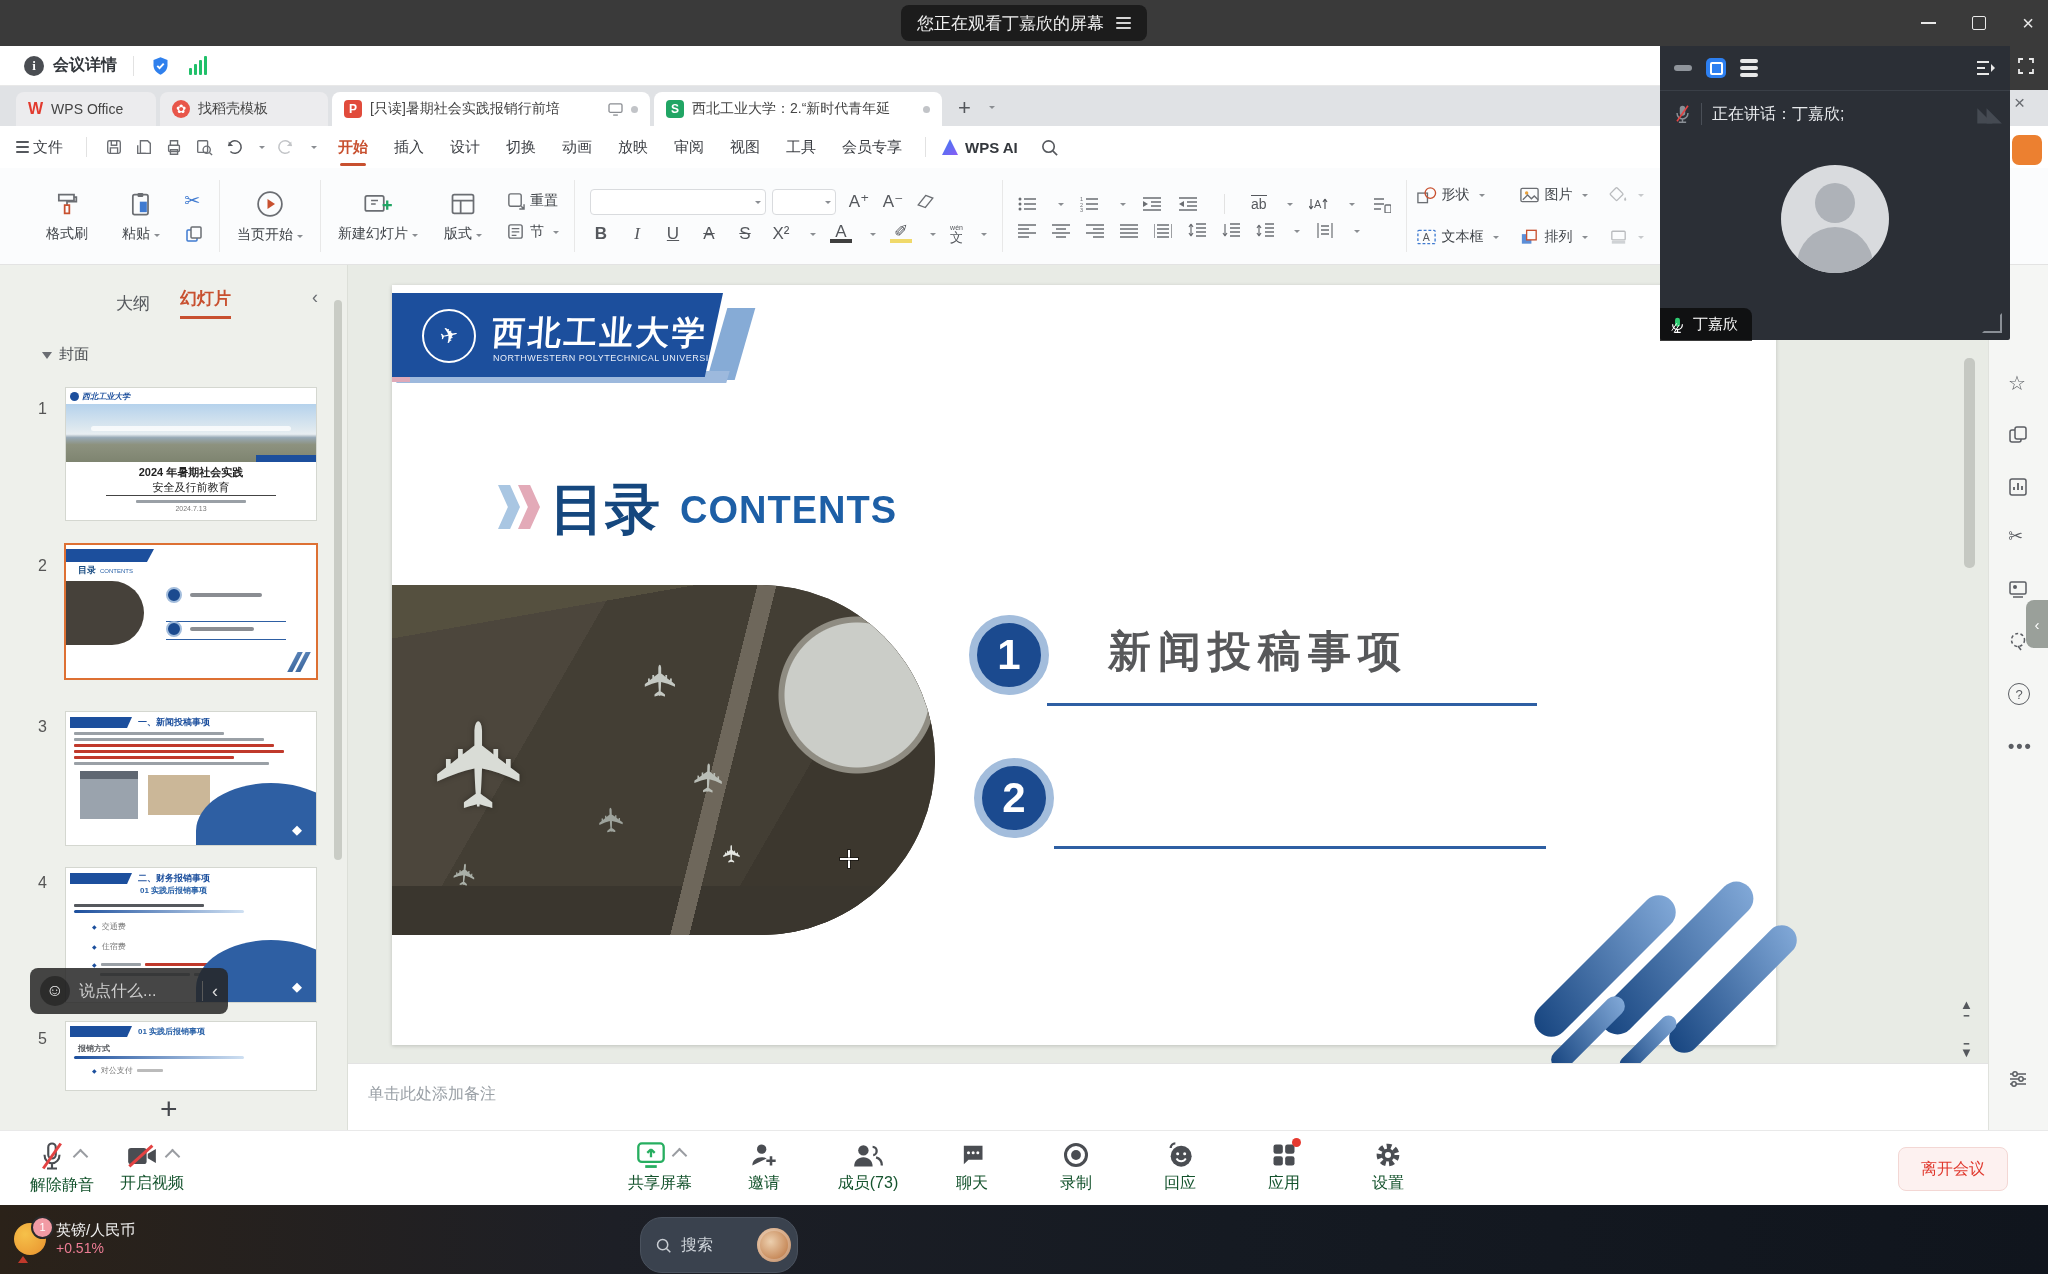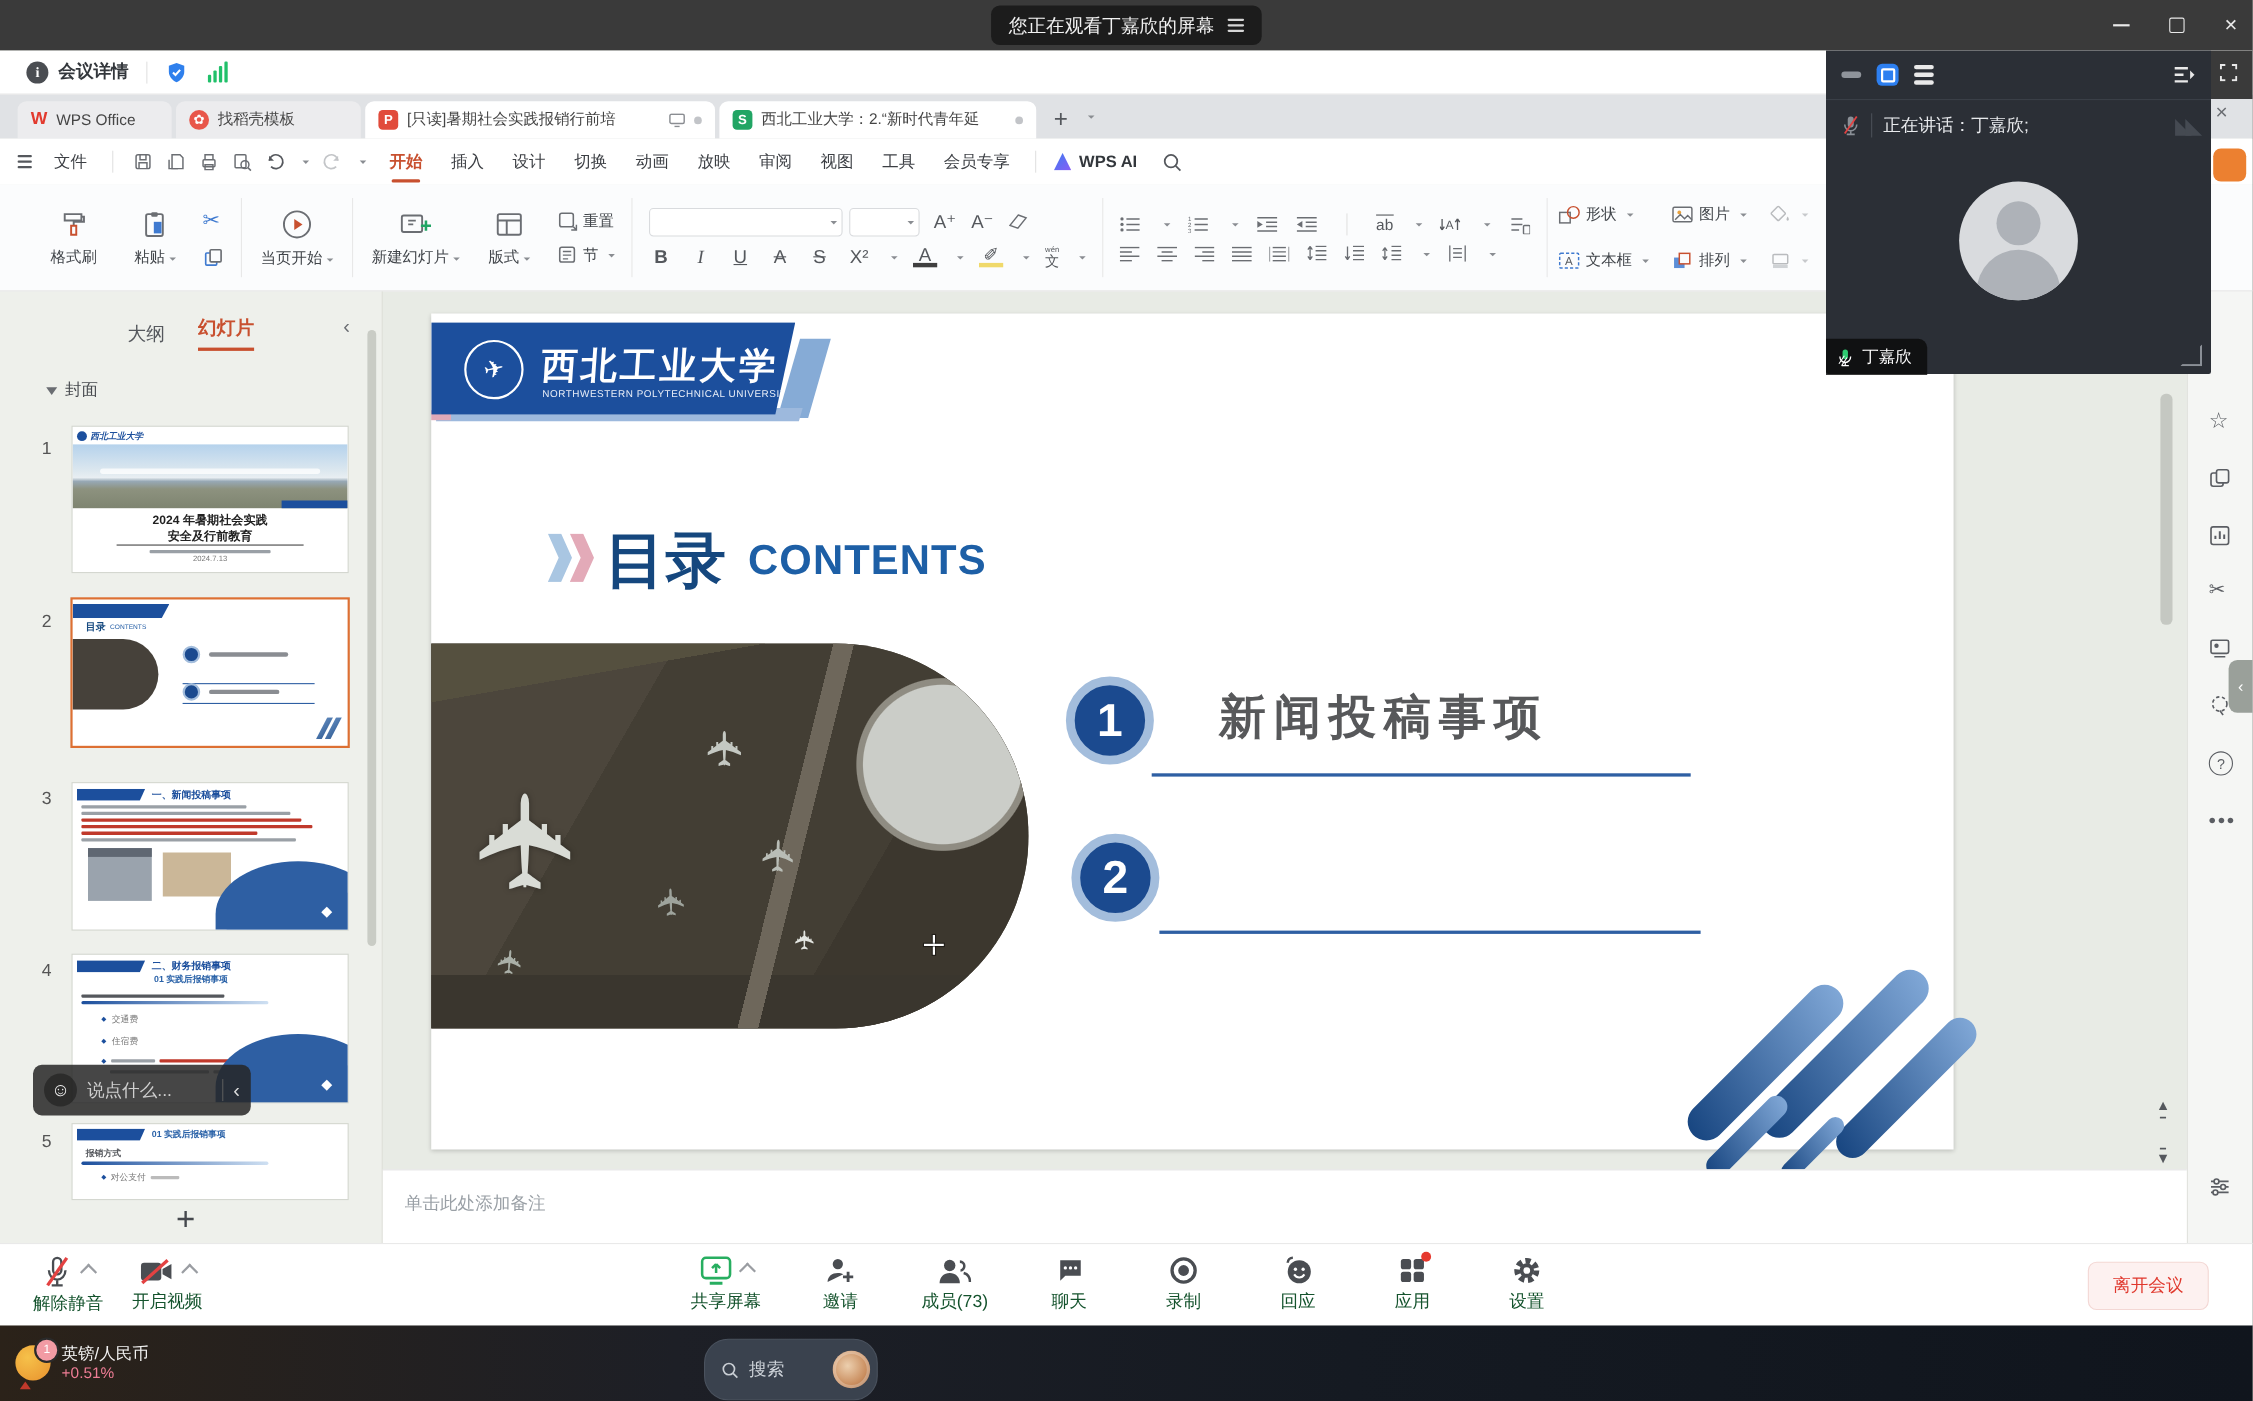--- a/index.html
+++ b/index.html
@@ -145,21 +145,21 @@
 
     <div class="abs" style="left:2014px;top:6px;color:#6a6d72;font-size:19px">×</div>
   </div>
 
   <div class="abs" id="menubar">
     <span class="burger" style="margin-left:16px">
         <i style="background:#55585d;width:13px"></i>
         <i style="background:#55585d;width:13px"></i>
         <i style="background:#55585d;width:13px"></i>
       </span>
-    <span class="mitem" style="margin-left:20px">文件</span>
+    <span class="mitem" style="margin-left:4px">文件</span>
     <span class="vdiv"></span>
     <span class="icrow" style="margin:0 8px">
       <svg width="18" height="18" viewBox="0 0 20 20">
           <rect x="3" y="3" width="14" height="14" rx="2" stroke="#6b6e73" fill="none" stroke-width="1.5"></rect>
           <path d="M7 3v5h6V3M6 17v-6h8v6" stroke="#6b6e73" fill="none" stroke-width="1.5"></path>
         </svg>
       <svg width="18" height="18" viewBox="0 0 20 20">
           <path d="M6 3h8l3 3v11H6z" stroke="#6b6e73" fill="none" stroke-width="1.5"></path>
           <path d="M3 8v9h9" stroke="#6b6e73" fill="none" stroke-width="1.5"></path>
         </svg>
@@ -451,21 +451,21 @@
   <div class="thumb" style="top:388px;height:132px">
     <div class="minibar">
         <span style="width:9px;height:9px;border-radius:50%;background:#1c4f9d"></span>
         <span style="color:#1c4f9d;font-size:8px;font-weight:bold;font-style:italic">西北工业大学</span>
       </div>
     <div style="height:58px;background:linear-gradient(180deg,#b5d2ec 0%,#dde8ef 42%,#e8eef2 52%,#97a8b5 58%,#8d927f 70%,#7e8470 100%);position:relative">
       <div style="position:absolute;left:10%;top:38%;width:80%;height:5px;background:rgba(255,255,255,.75);border-radius:3px"></div>
       <div style="position:absolute;right:0;bottom:0;width:60px;height:7px;background:#1c4f9d"></div>
     </div>
     <div style="text-align:center;font-size:11px;font-weight:bold;color:#222;margin-top:3px">2024 年暑期社会实践</div>
-    <div style="text-align:center;font-size:11px;font-weight:bold;color:#222;border-bottom:1px solid #444;margin:0 40px">安全及行前教育</div>
+    <div style="text-align:center;font-size:11px;font-weight:normal;color:#222;border-bottom:1px solid #444;margin:0 40px">安全及行前教育</div>
     <div class="grayline" style="margin:4px 70px 2px;height:3px"></div>
     <div style="text-align:center;font-size:7px;color:#777">2024.7.13</div>
   </div>
 
   <div class="abs tnum" style="left:38px;top:557px">2</div>
   <div class="thumb" style="top:545px;height:133px;box-shadow:0 0 0 2px #dd7033">
     <div style="width:88px;height:13px;background:#1c4f9d;clip-path:polygon(0 0,100% 0,92% 100%,0 100%);margin:4px 0 2px"></div>
     <div class="flex" style="gap:4px;margin-left:12px">
         <span style="color:#164a80;font-weight:900;font-size:9px">目录</span>
         <span style="color:#2a62a8;font-size:6px">CONTENTS</span>

